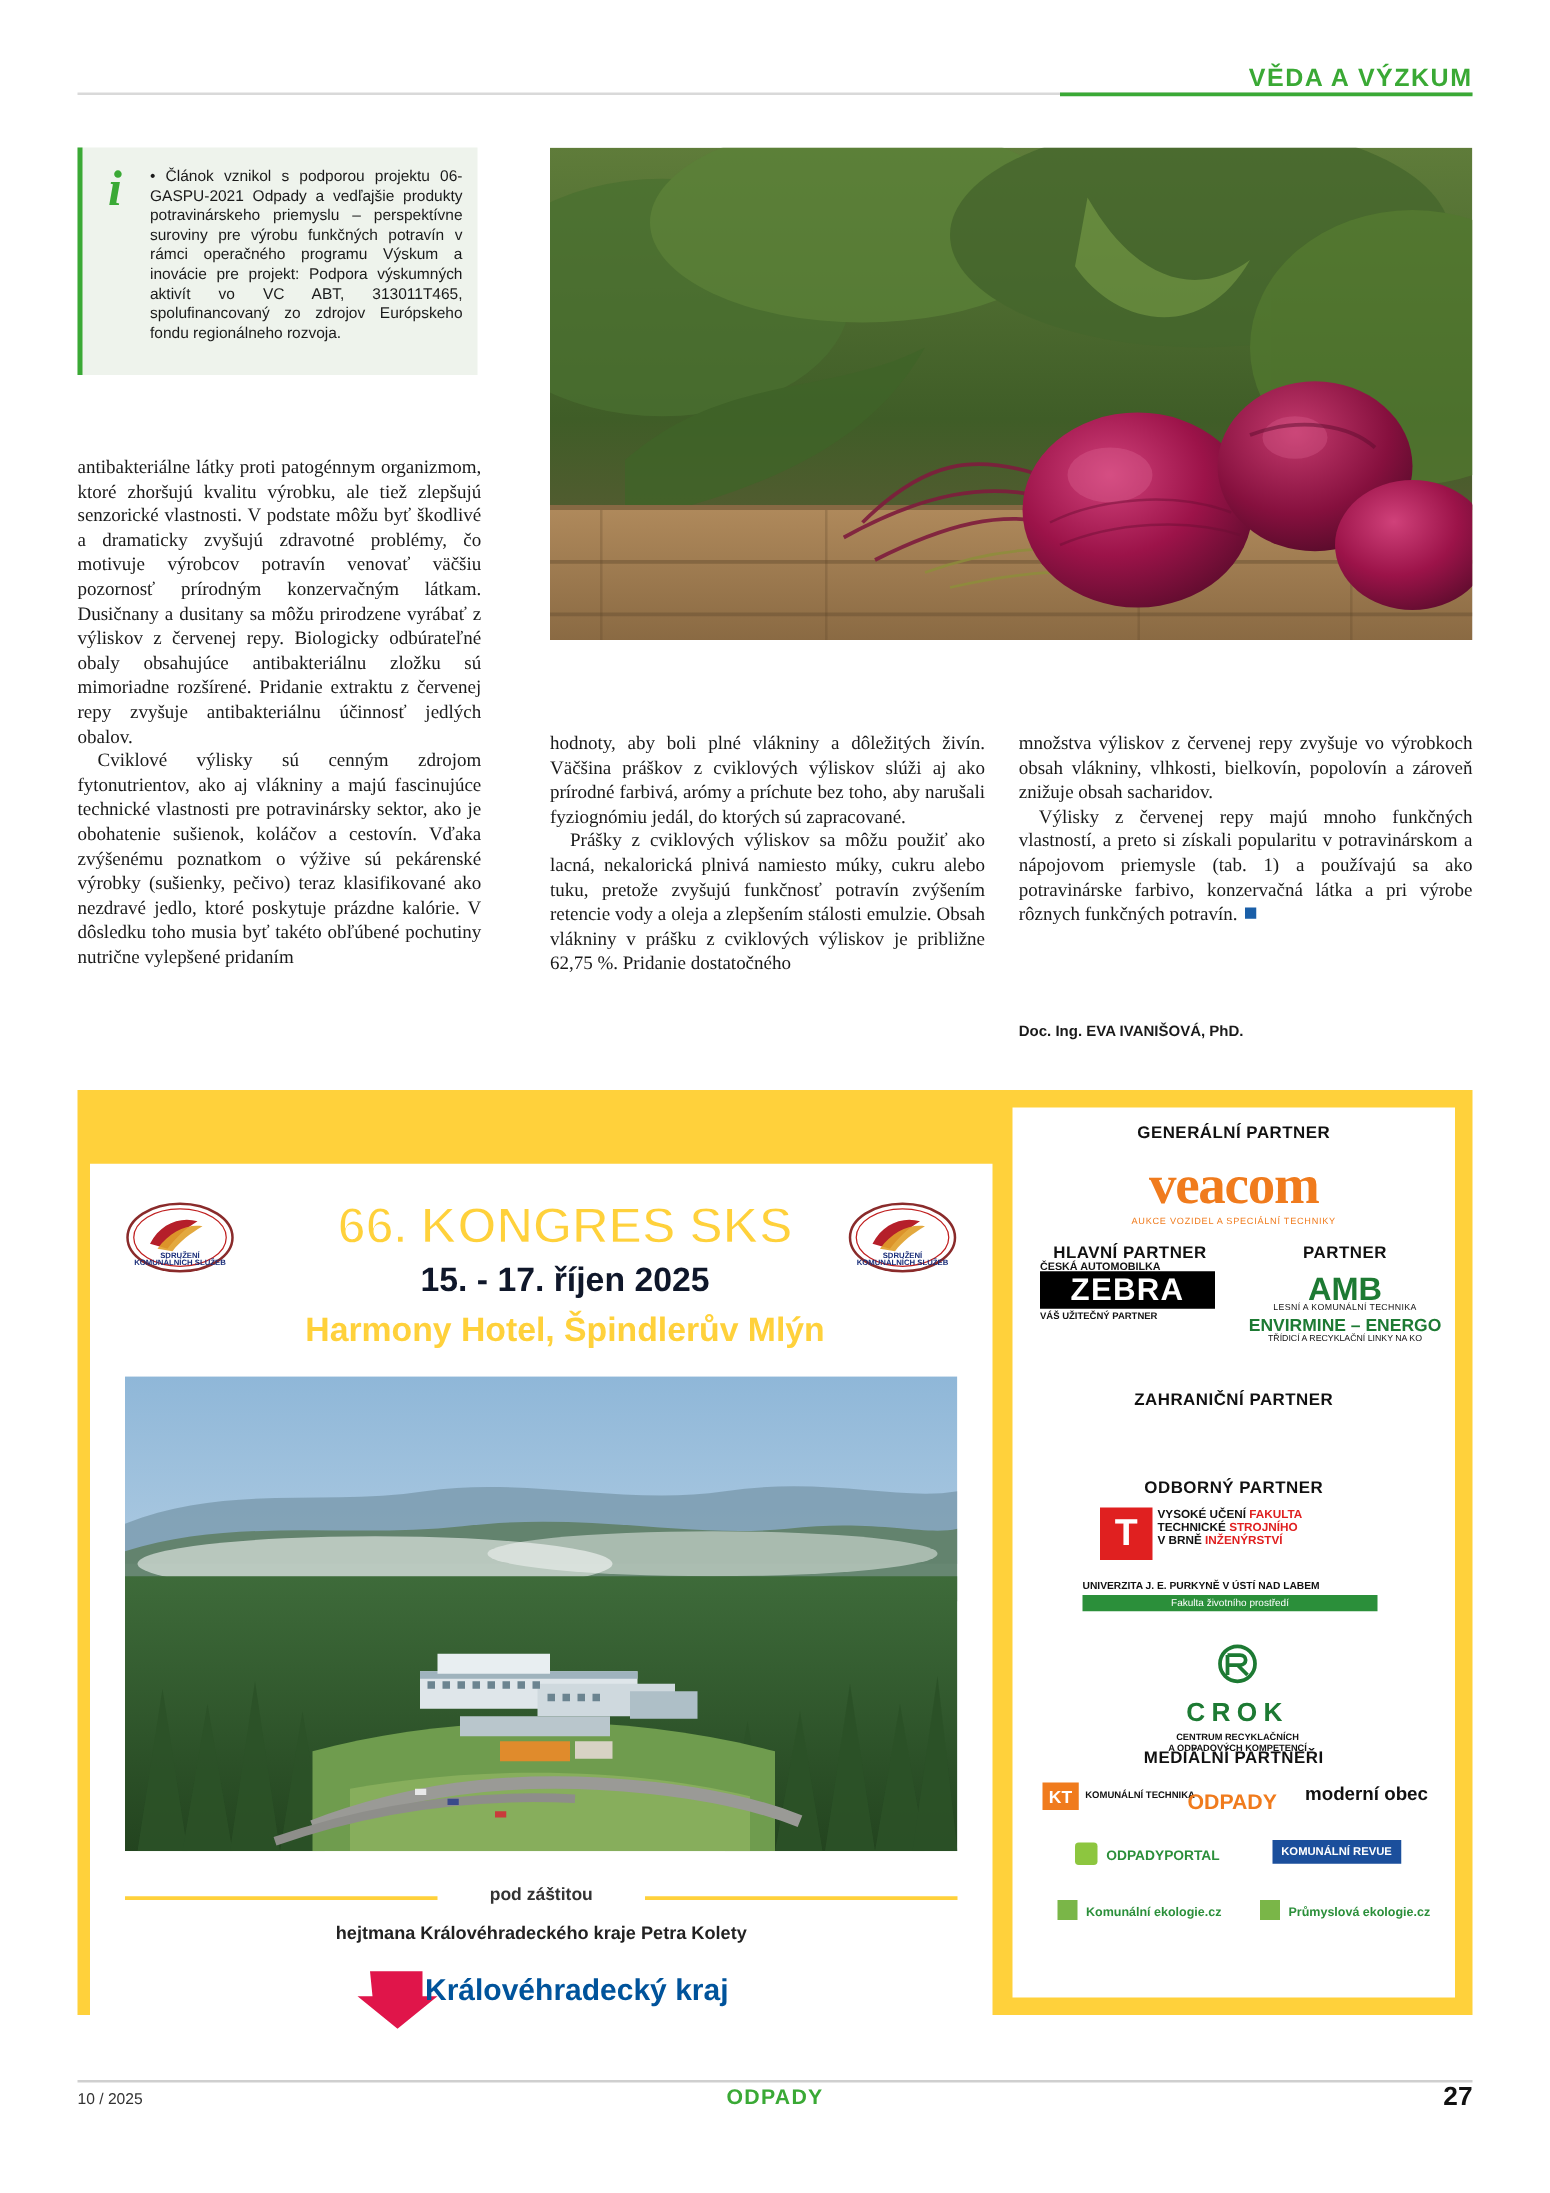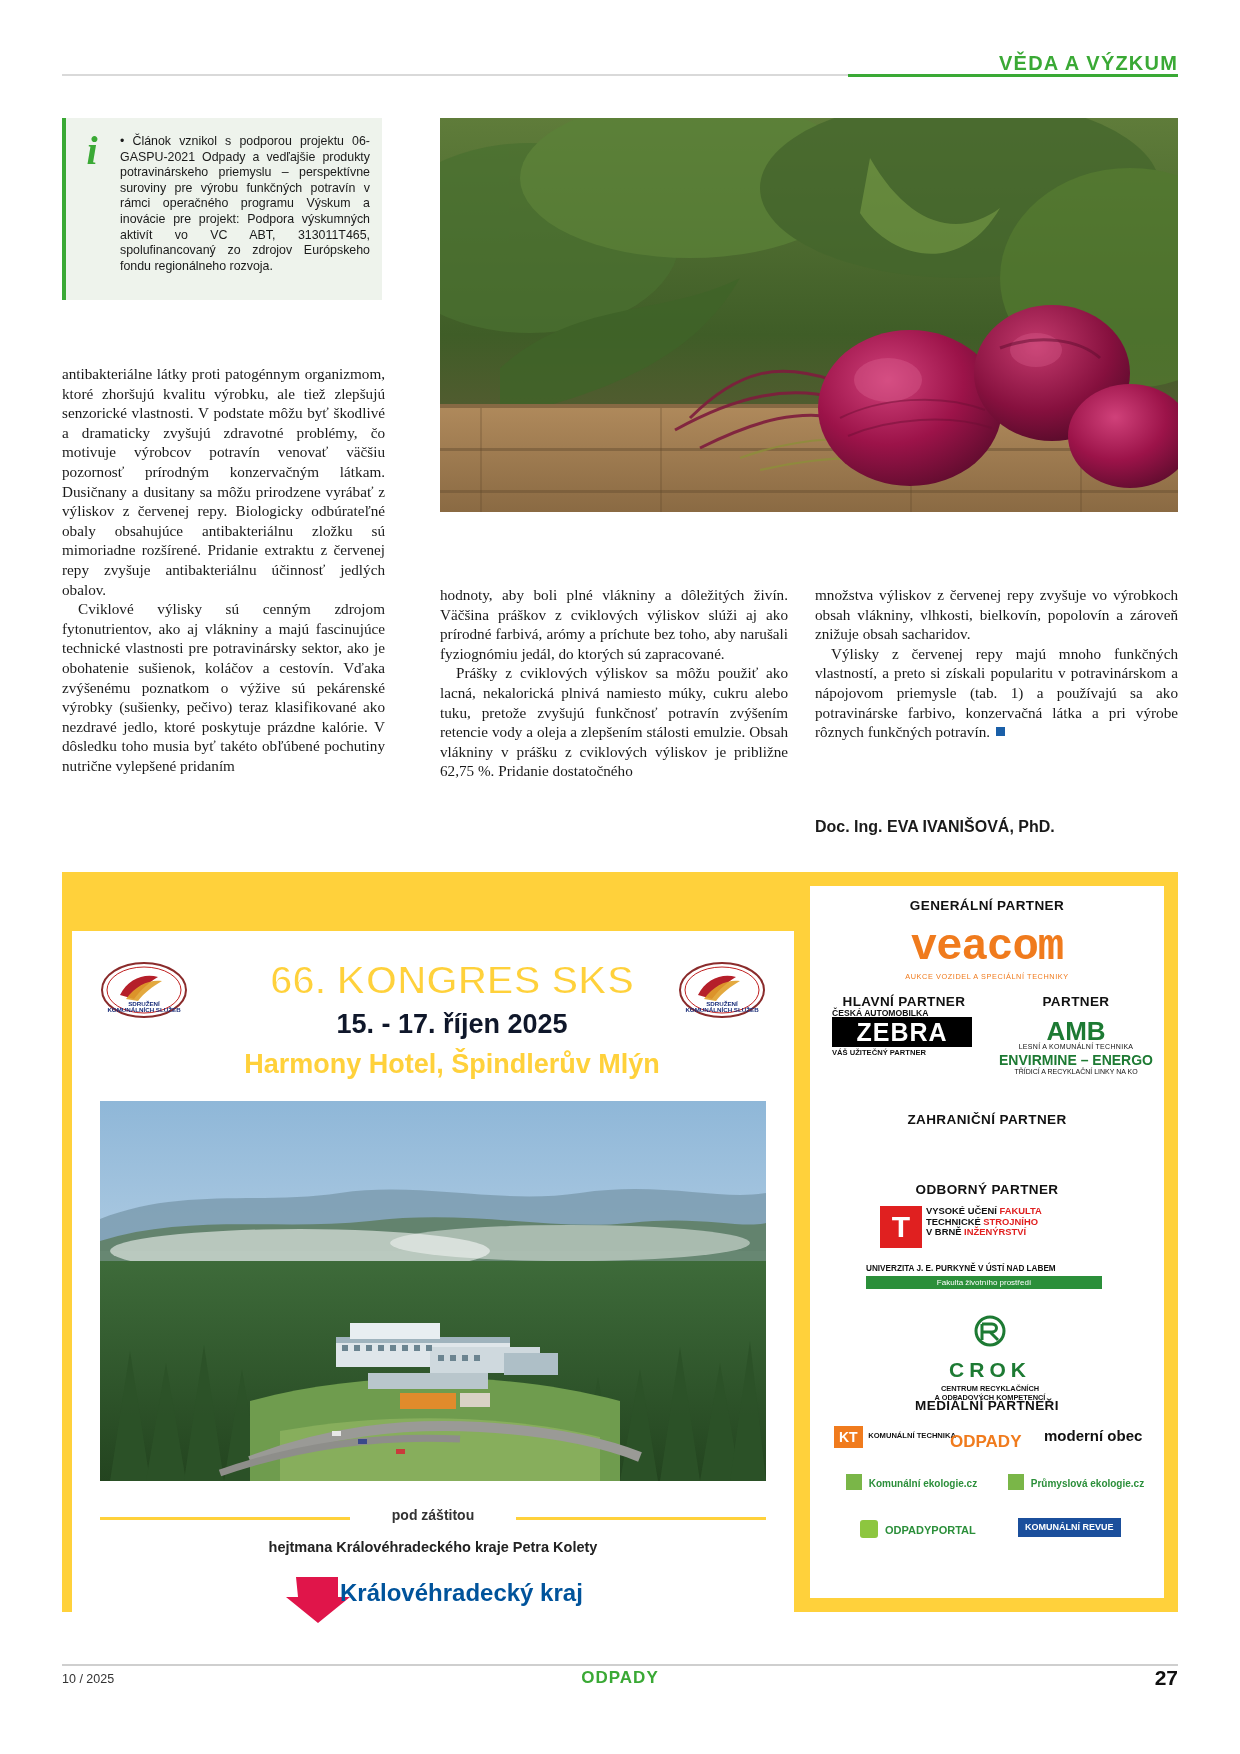--- a/index.html
+++ b/index.html
@@ -34,21 +34,21 @@
 
   
   .col{position:absolute;font-size:15.2px;line-height:19.6px;text-align:justify;
     font-family:"Liberation Serif",serif;}
   .col p{margin:0;text-indent:16px;}
   .col p.first{text-indent:0;}
   .col1{left:62px;top:364px;width:323px;}
   .col2{left:440px;top:585px;width:348px;}
   .col3{left:815px;top:585px;width:363px;}
   .author{position:absolute;left:815px;top:818px;width:363px;
-    font-family:"Liberation Sans",sans-serif;font-weight:bold;font-size:16px;}
+    font-family:"Liberation Sans",sans-serif;font-weight:bold;font-size:12px;}
   .endmark{display:inline-block;width:9px;height:9px;background:#1a5fa8;margin-left:6px;
     vertical-align:1px;}
 
   
   .ad{position:absolute;left:62px;top:872px;width:1116px;height:740px;
     background:#ffd13b;}
   .ad-left{position:absolute;left:10px;top:14px;width:722px;height:712px;background:#ffffff;margin-top:45px;}
   .ad-right{position:absolute;left:748px;top:14px;width:354px;height:712px;background:#ffffff;}
 
   .kongres-title{position:absolute;left:180px;top:26px;width:400px;text-align:center;
@@ -74,21 +74,21 @@
     font-family:"Liberation Sans",sans-serif;font-weight:bold;font-size:14.5px;color:#222;}
   .kraj-wrap{position:absolute;left:28px;top:636px;width:666px;height:62px;}
   .kraj-text{position:absolute;left:240px;top:12px;
     font-family:"Liberation Sans",sans-serif;font-weight:bold;font-size:24px;color:#00539b;}
 
   
   .plabel{position:absolute;text-align:center;
     font-family:"Liberation Sans",sans-serif;font-weight:bold;font-size:13.5px;
     letter-spacing:.4px;color:#111;}
   .veacom{position:absolute;left:0;top:36px;width:354px;text-align:center;
-    font-family:Liberation Mono, monospace;font-weight:bold;font-size:44px;color:#f07b1d;
+    font-family:Liberation Serif, serif;font-weight:bold;font-size:44px;color:#f07b1d;
     letter-spacing:-1px;}
   .veacom-sub{position:absolute;left:0;top:86px;width:354px;text-align:center;
     font-family:"Liberation Sans",sans-serif;font-size:7.3px;letter-spacing:.6px;color:#f07b1d;}
 
   .zebra-box{position:absolute;left:22px;top:122px;width:140px;height:52px;text-decoration:underline;}
   .zebra-top{position:absolute;left:0;top:0;width:140px;
     font-family:"Liberation Sans",sans-serif;font-weight:bold;font-size:8.6px;color:#111;}
   .zebra-main{position:absolute;left:0;top:9px;width:140px;height:30px;background:#000;
     color:#fff;font-family:"Liberation Sans",sans-serif;font-weight:bold;font-size:25px;
     text-align:center;line-height:30px;letter-spacing:1px;}
@@ -416,36 +416,36 @@
       <div class="media-grid">
         <div class="mrow">
           <div class="mchip" style="left:12px;top:4px;font-size:9px;color:#111;">
             <span style="display:inline-block;background:#f07b1d;color:#fff;padding:3px 5px;font-size:14px;">KT</span>
             <span style="display:inline-block;vertical-align:4px;margin-left:3px;font-size:7.6px;line-height:9px;">KOMUNÁLNÍ TECHNIKA</span>
           </div>
           <div class="mchip" style="left:128px;top:10px;font-size:17px;color:#f07b1d;">ODPADY</div>
           <div class="mchip" style="left:222px;top:6px;font-size:15px;color:#111;line-height:15px;text-align:center;">moderní obec</div>
         </div>
         <div class="mrow">
+          <div class="mchip" style="left:38px;top:6px;font-size:11px;color:#2b8f3a;">
+            <span style="display:inline-block;width:18px;height:18px;background:#8dc63f;border-radius:3px;vertical-align:-4px;margin-right:4px;"></span>
+            <span>ODPADYPORTAL</span>
+          </div>
+          <div class="mchip" style="left:196px;top:4px;font-size:9px;color:#fff;background:#1b4f9c;padding:4px 7px;line-height:11px;">KOMUNÁLNÍ REVUE</div>
+        </div>
+        <div class="mrow">
           <div class="mchip" style="left:24px;top:6px;font-size:10px;color:#2b8f3a;">
             <span style="display:inline-block;width:16px;height:16px;background:#7ab648;vertical-align:-3px;margin-right:4px;"></span>
             <span>Komunální ekologie.cz</span>
           </div>
           <div class="mchip" style="left:186px;top:6px;font-size:10px;color:#2b8f3a;">
             <span style="display:inline-block;width:16px;height:16px;background:#7ab648;vertical-align:-3px;margin-right:4px;"></span>
             <span>Průmyslová ekologie.cz</span>
           </div>
         </div>
-        <div class="mrow">
-          <div class="mchip" style="left:38px;top:6px;font-size:11px;color:#2b8f3a;">
-            <span style="display:inline-block;width:18px;height:18px;background:#8dc63f;border-radius:3px;vertical-align:-4px;margin-right:4px;"></span>
-            <span>ODPADYPORTAL</span>
-          </div>
-          <div class="mchip" style="left:196px;top:4px;font-size:9px;color:#fff;background:#1b4f9c;padding:4px 7px;line-height:11px;">KOMUNÁLNÍ REVUE</div>
-        </div>
       </div>
 
     </div>
   </div>
 
   <div class="ftr-rule"></div>
   <div class="ftr-left">10 / 2025</div>
   <div class="ftr-center">ODPADY</div>
   <div class="ftr-right">27</div>
 

